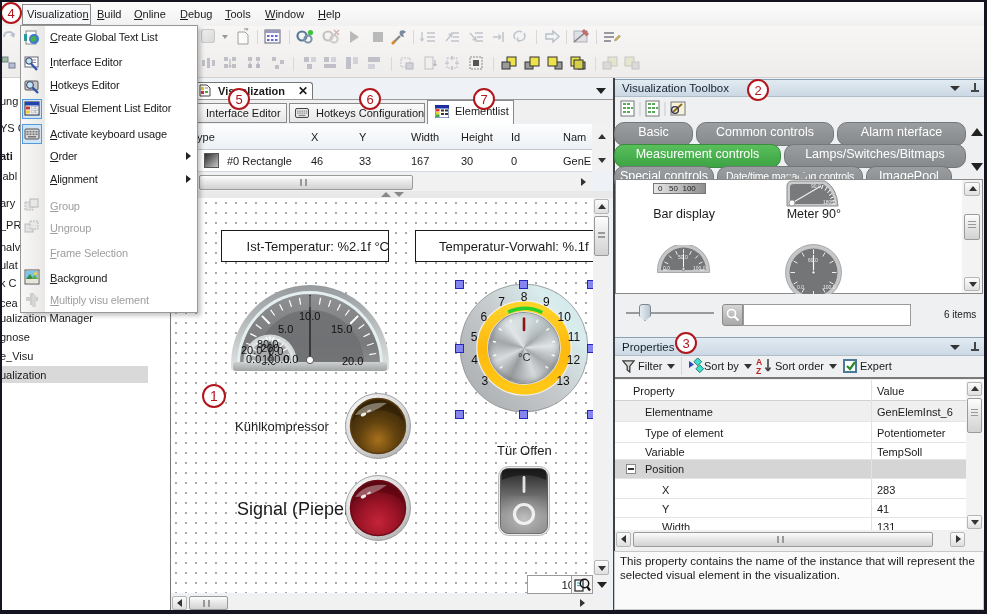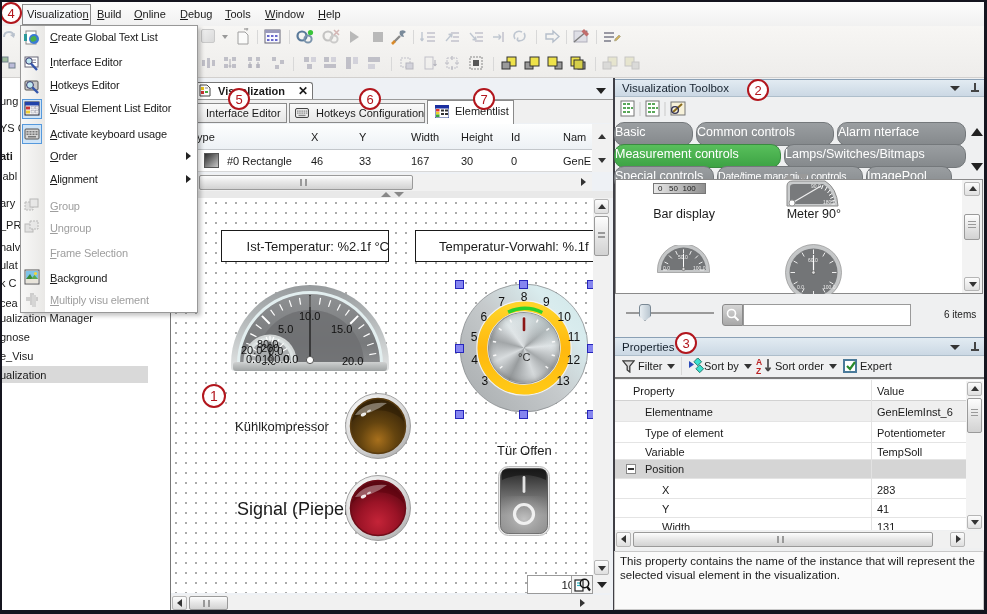--- a/index.html
+++ b/index.html
@@ -11,21 +11,21 @@
 .thumb{position:absolute;background:linear-gradient(#fdfdfd,#e8e8e8 45%,#d2d2d2);border:1px solid #9a9a9a;border-radius:2px}
 .sbtrack{position:absolute;background:#f1f1f1}
 .sbbtn{position:absolute;background:linear-gradient(#fcfcfc,#dfdfdf);border:1px solid #b5b5b5;border-radius:2px}
 .arr{position:absolute;width:0;height:0}
 .redc{position:absolute;border:2px solid #b2161d;border-radius:50%;background:#fff;color:#b2161d;text-align:center;z-index:90}
 .gicon{position:absolute;width:14px;height:14px;border:1px solid #c9c9c9;background:linear-gradient(135deg,#efefef,#d9d9d9);border-radius:2px}
 .handle{position:absolute;width:9px;height:9px;background:#8585f0;border:1.5px solid #2525bb}
 .mi{position:absolute;left:50px;white-space:nowrap;font-size:11px;color:#1a1a1a;letter-spacing:-0.15px}
 .mig{position:absolute;left:50px;white-space:nowrap;font-size:11px;color:#9e9e9e;letter-spacing:-0.15px}
 .msep{position:absolute;left:46px;right:4px;height:1px;background:#e2e2e2}
-.tabbtn{position:absolute;height:24px;border:1px solid #74787b;border-radius:10px;background:linear-gradient(#9a9ea1,#85898c);color:#fff;font-size:12.5px;line-height:19px}
+.tabbtn{position:absolute;height:24px;border:1px solid #74787b;border-radius:10px;background:linear-gradient(#9a9ea1,#85898c);color:#fff;font-size:12.5px;text-align:center;line-height:19px}
 .pgrow{position:absolute;left:615px;width:351px;border-bottom:1px solid #e4e4e4;background:#fff}
 </style></head>
 <body>
 
 <div class="a" style="left:0;top:0;width:987px;height:26px;background:linear-gradient(#fefefe,#f1f1f1)"></div>
 <div class="a" style="left:22px;top:4px;width:69px;height:21px;background:#f6f7f9;border:1px solid #8a8a8a"></div>
 <div class="t" style="left:27px;top:8px">Visualizatio<u>n</u></div>
 <div class="t" style="left:97px;top:8px"><u>B</u>uild</div>
 <div class="t" style="left:134px;top:8px"><u>O</u>nline</div>
 <div class="t" style="left:180px;top:8px"><u>D</u>ebug</div>

